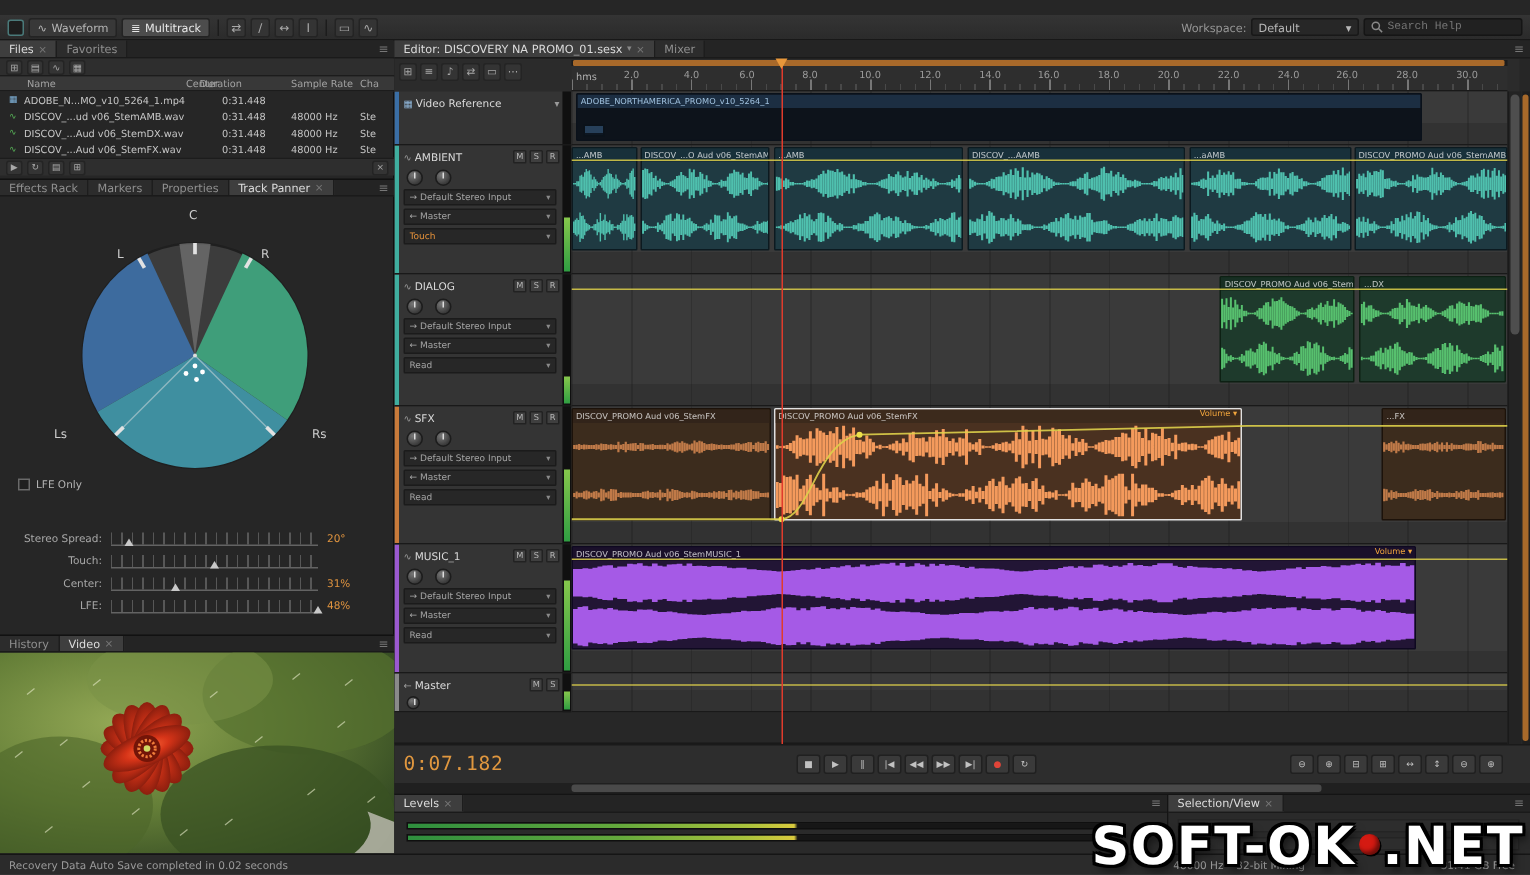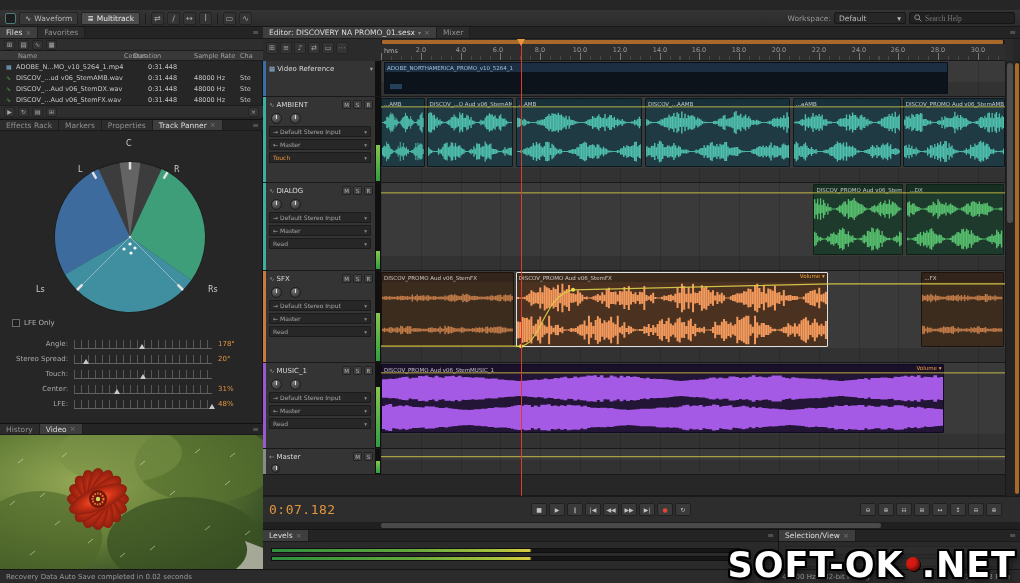--- a/index.html
+++ b/index.html
@@ -20,21 +20,21 @@
   .sep{width:1px;height:11px;background:#1c1c1c;margin:0 2px}
   .ibtn{width:13px;height:13px;display:inline-flex;align-items:center;justify-content:center;
         font-size:8px;color:#a8a8a8;background:#343434;border:1px solid #242424;border-radius:2px}
   .spacer{flex:1}
   .wslabel{font-size:7.5px;color:#969696}
   .wsdrop{display:inline-flex;align-items:center;justify-content:space-between;width:72px;height:12px;
           background:#272727;border:1px solid #181818;border-radius:2px;padding:0 4px;font-size:7.5px;color:#b8b8b8}
   .searchbox{display:inline-flex;align-items:center;gap:3px;width:106px;height:12px;background:#212121;
              border:1px solid #151515;border-radius:2px;padding:0 4px}
   .searchbox input{flex:1;background:transparent;border:none;outline:none;color:#cfcfcf;font-size:7.5px;
-                   font-family:Liberation Serif, serif;width:80px}
+                   font-family:Liberation Mono, monospace;width:80px}
   
   .tabrow{height:12px;background:#242424;border-bottom:1px solid #1a1a1a;display:flex;align-items:stretch}
   .tab{display:inline-flex;align-items:center;gap:3px;padding:0 6px;font-size:7.5px;color:#8f8f8f;
        background:#2c2c2c;border-right:1px solid #1d1d1d;white-space:nowrap}
   .tab.active{background:#3e3e3e;color:#dcdcdc}
   .tab .x{color:#777;font-size:7px}
   .tab .da{color:#888;font-size:6px}
   .tlabel{overflow:hidden;text-overflow:ellipsis;max-width:150px}
   .menuic{margin-left:auto;align-self:center;color:#777;font-size:8px;padding:0 4px}
   
@@ -307,27 +307,20 @@
     <span class="spk" style="left:78px;top:138px">L</span>
     <span class="spk" style="left:174px;top:138px">R</span>
     <span class="spk" style="left:36px;top:258px">Ls</span>
     <span class="spk" style="left:208px;top:258px">Rs</span>
 
     <div class="lferow">
       <span class="cbox"></span>
       <span>LFE Only</span>
     </div>
 
-    <div class="prow" style="top:310px">
-      <span class="plabel">Angle:</span>
-      <div class="pslider">
-          <span class="pthumb" style="left:49%"></span>
-        </div>
-      <span class="pvalue">178°</span>
-    </div>
     <div class="prow" style="top:325px">
       <span class="plabel">Stereo Spread:</span>
       <div class="pslider">
           <span class="pthumb" style="left:9%"></span>
         </div>
       <span class="pvalue">20°</span>
     </div>
     <div class="prow" style="top:340px">
       <span class="plabel">Touch:</span>
       <div class="pslider">

